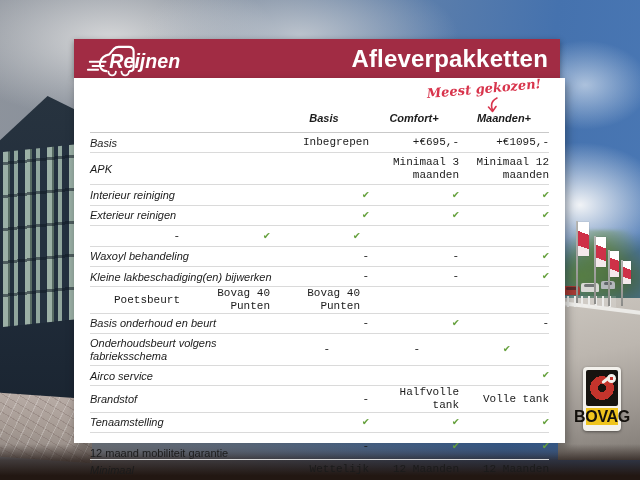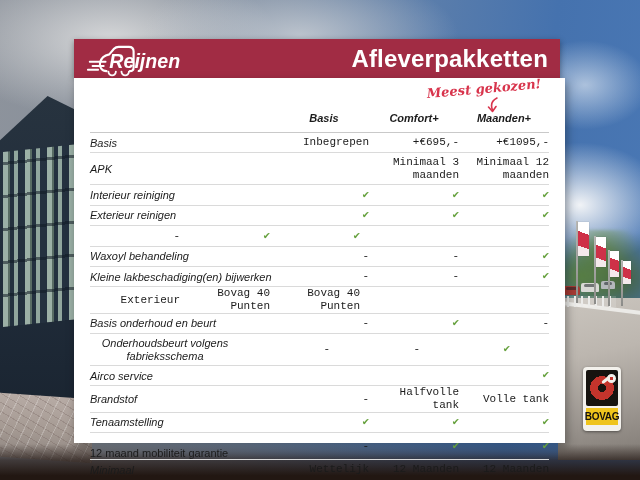--- a/index.html
+++ b/index.html
@@ -89,21 +89,21 @@
     border-radius:4px; padding:3px; box-sizing:border-box; box-shadow:0 1px 3px rgba(0,0,0,.45); }
   .bovag-wheel { position:relative; height:36px; background:#16130f; border-radius:2px; overflow:hidden; }
   .bovag-ring { position:absolute; left:50%; top:50%; width:26px; height:26px; transform:translate(-50%,-50%);
     border-radius:50%;
     background: radial-gradient(circle,#16130f 0 4px, #c3342c 4px 12px, rgba(0,0,0,0) 12px); }
   .bovag-key-line { position:absolute; left:15px; top:8px; width:11px; height:3px;
     background:#f3f1ec; transform: rotate(-38deg); border-radius:2px; }
   .bovag-key-head { position:absolute; left:21px; top:4px; width:9px; height:9px; border-radius:50%;
     background: radial-gradient(circle,#c3342c 0 1.6px, #f3f1ec 1.6px 4.5px, rgba(0,0,0,0) 4.5px); }
   .bovag-label { margin-top:2px; height:17px; background:#efc41d; display:flex; align-items:center;
-    justify-content:center; font-size:10px; font-weight:bold; color:#14110d;
+    justify-content:center; font-size:16px; font-weight:bold; color:#14110d;
     transform-origin:center; letter-spacing:-0.3px; }
 
   
   .banner { left:74px; top:39px; width:486px; height:39px; background:#a12c44;
     display:flex; align-items:center; justify-content:space-between;
     padding:0 12px 0 12px; box-sizing:border-box; box-shadow:0 2px 6px rgba(0,0,0,.38); }
   .banner-title { color:#fff; font-size:24px; font-weight:bold; letter-spacing:.2px; }
 
   
   .card { left:74px; top:78px; width:491px; height:365px; background:#fff;
@@ -117,21 +117,21 @@
   .thead { display:flex; align-items:flex-end; height:19px; border-bottom:1px solid #c9c9c9;
     padding-bottom:8px; }
   .thead .hlabel { flex:1; }
   .hcol { width:90px; text-align:center; font-size:11px; font-weight:bold; font-style:italic; }
   .trow { display:flex; align-items:center; min-height:19.4px; border-bottom:1px solid #dadada;
     font-size:11px; }
   .trow:last-child { border-bottom:none; }
   .trow.tall { min-height:31px; }
   .tlabel { flex:1; font-style:italic; white-space:nowrap; }
   .tlabel.upright { font-style:normal;margin-top:14px; }
-  .tlabel.wrap { white-space:normal; max-width:150px; line-height:1.15;text-align:center; }
+  .tlabel.wrap { white-space:normal; max-width:150px; line-height:1.15; }
   .tcell { width:90px; text-align:right; line-height:1.15;font-family:Liberation Mono, monospace; }
   .check { color:#66a13d; font-weight:bold; font-size:11px; }
 </style>
 </head>
 <body>
 
 <div class="stage">
 
   <div class="abs sky"></div>
   <div class="abs cloud cloud-1"></div>
@@ -233,21 +233,21 @@
             <div class="tcell">-</div>
             <div class="tcell"><span class="check">✔</span></div>
           </div>
           <div class="trow">
             <div class="tlabel">Kleine lakbeschadiging(en) bijwerken</div>
             <div class="tcell">-</div>
             <div class="tcell">-</div>
             <div class="tcell"><span class="check">✔</span></div>
           </div>
           <div class="trow">
-            <div class="tcell">Exterieur</div>
+            <div class="tcell">Poetsbeurt</div>
             <div class="tcell">Bovag 40 Punten</div>
             <div class="tcell">Bovag 40 Punten</div>
           </div>
           <div class="trow">
             <div class="tlabel">Basis onderhoud en beurt</div>
             <div class="tcell">-</div>
             <div class="tcell"><span class="check">✔</span></div>
             <div class="tcell">-</div>
           </div>
           <div class="trow tall">

